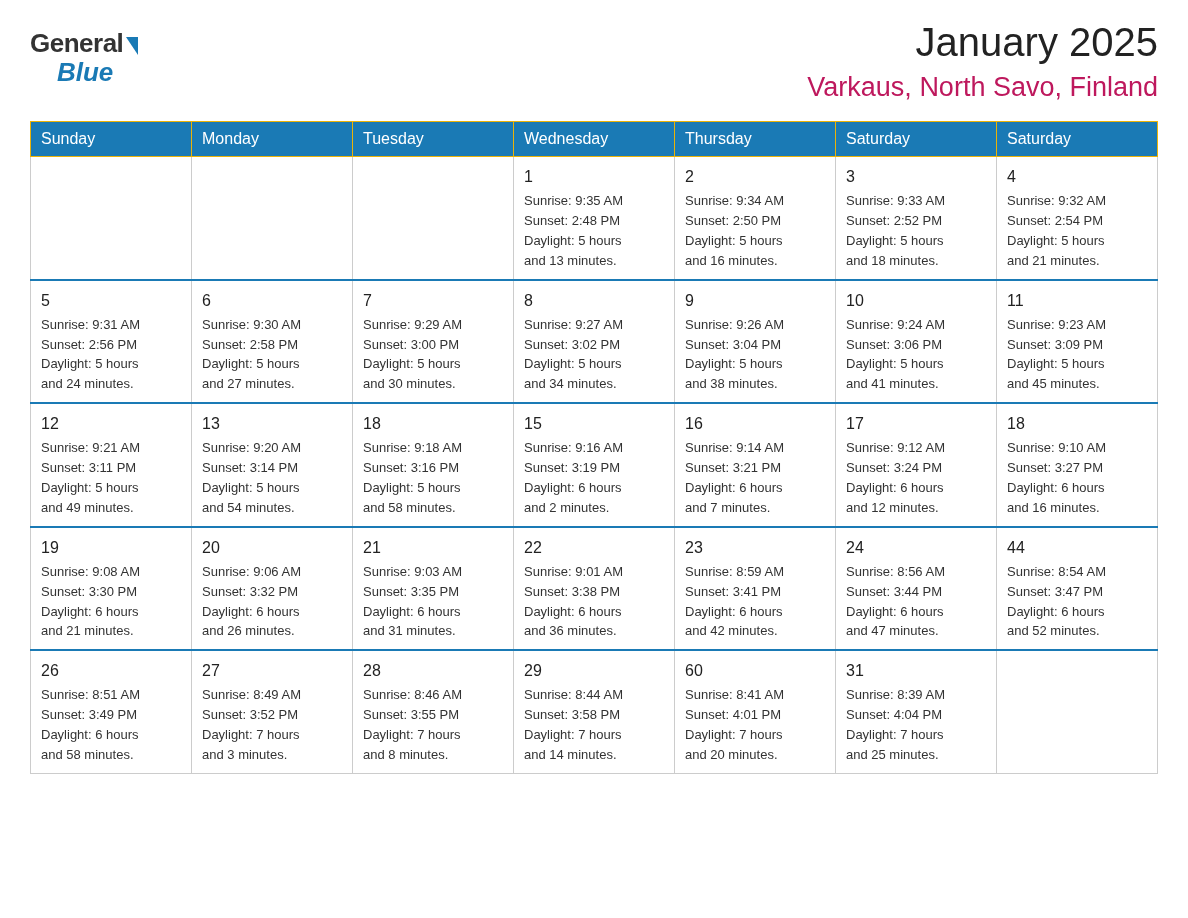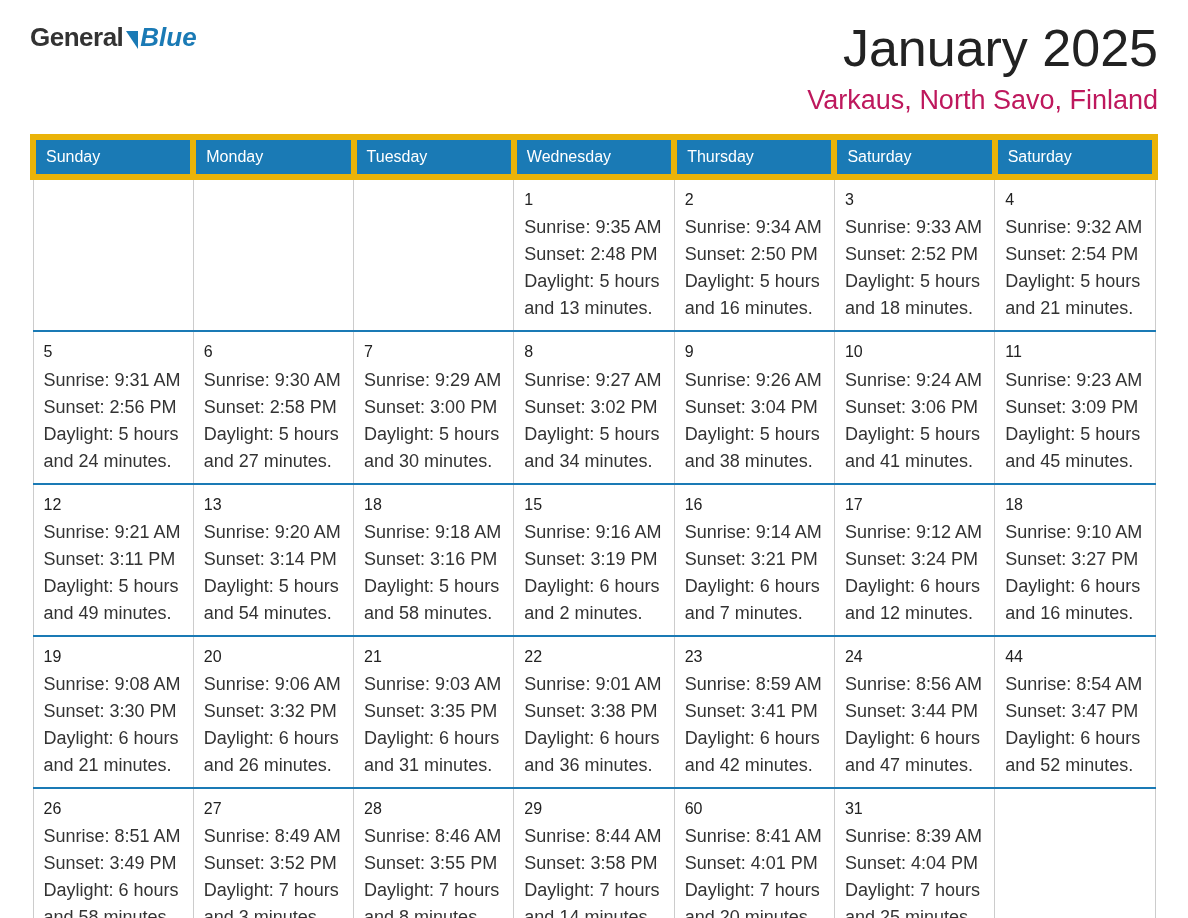--- a/index.html
+++ b/index.html
@@ -11,23 +11,23 @@
       padding: 20px 30px;
     }
     .header {
       display: flex;
       justify-content: space-between;
       align-items: flex-start;
       margin-bottom: 18px;
     }
     .logo {
       display: flex;
-      flex-direction: row;
-      align-items: flex-end;
-      margin-top: 2px;
+      flex-direction: column;
+      align-items: center;
+      margin-top: 8px;
     }
     .logo-top {
       display: flex;
       align-items: center;
     }
     .logo-general {
       font-size: 26px;
       font-weight: bold;
       color: #333;
       letter-spacing: -0.5px;
@@ -46,21 +46,21 @@
       font-weight: bold;
       color: #1a7ab5;
       margin-top: -2px;
       margin-left: 2px;
       font-style: italic;
     }
     .title-block {
       text-align: right;
     }
     .month-title {
-      font-size: 52px;
+      font-size: 40px;
       font-weight: normal;
       color: #222;
       line-height: 1.1;
     }
     .subtitle {
       font-size: 27px;
       color: #be185d;
       margin-top: 8px;
     }
     .calendar-table {
@@ -68,41 +68,41 @@
       border-collapse: collapse;
       border: 1px solid #ccc;
     }
     .calendar-table th {
       background-color: #1a7ab5;
       color: #fff;
       font-size: 16px;
       font-weight: normal;
       padding: 8px 10px;
       text-align: left;
-      border: 6px solid #eab308;
+      border: 1px solid #eab308;
     }
     .calendar-table td {
       vertical-align: top;
       padding: 8px 10px;
       border: 1px solid #ccc;
       width: 14.28%;
       min-height: 90px;
       font-size: 13px;
       color: #333;
       line-height: 1.45;
     }
     .day-number {
       font-size: 16px;
       font-weight: normal;
       color: #222;
       display: block;
       margin-bottom: 3px;
     }
     .day-info {
-      font-size: 18px;
+      font-size: 13px;
       color: #333;
       line-height: 1.5;
     }
     .empty-cell {
       background: #fff;
     }
     .row-divider td {
       border-top: 2px solid #1a7ab5;
     }
   </style>

